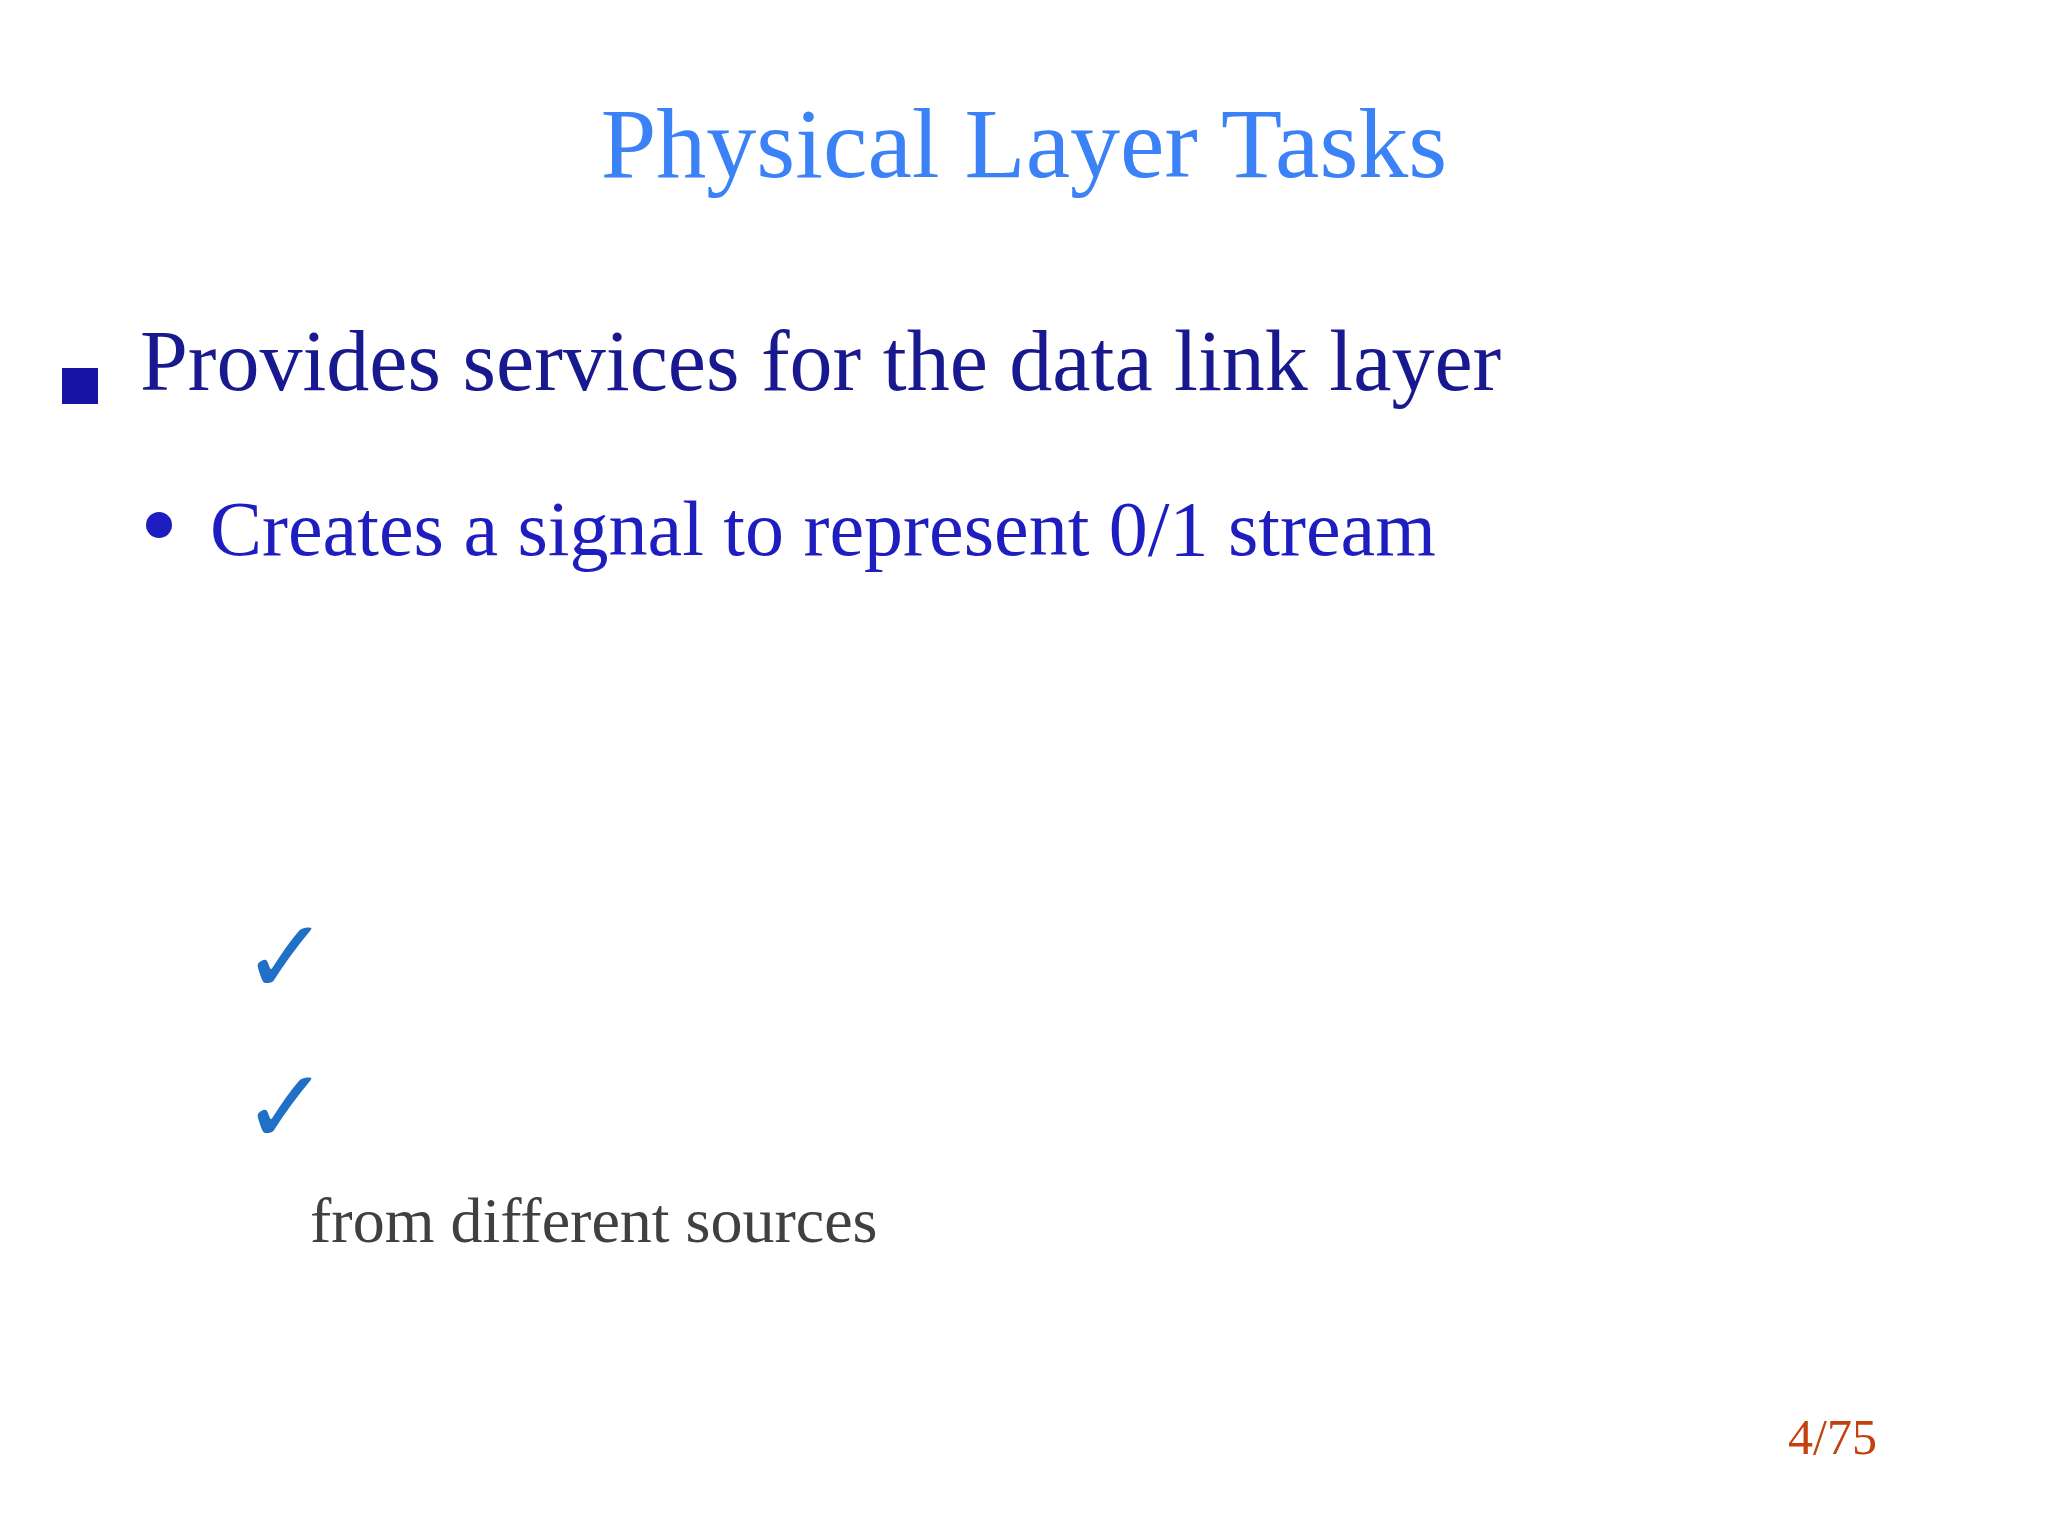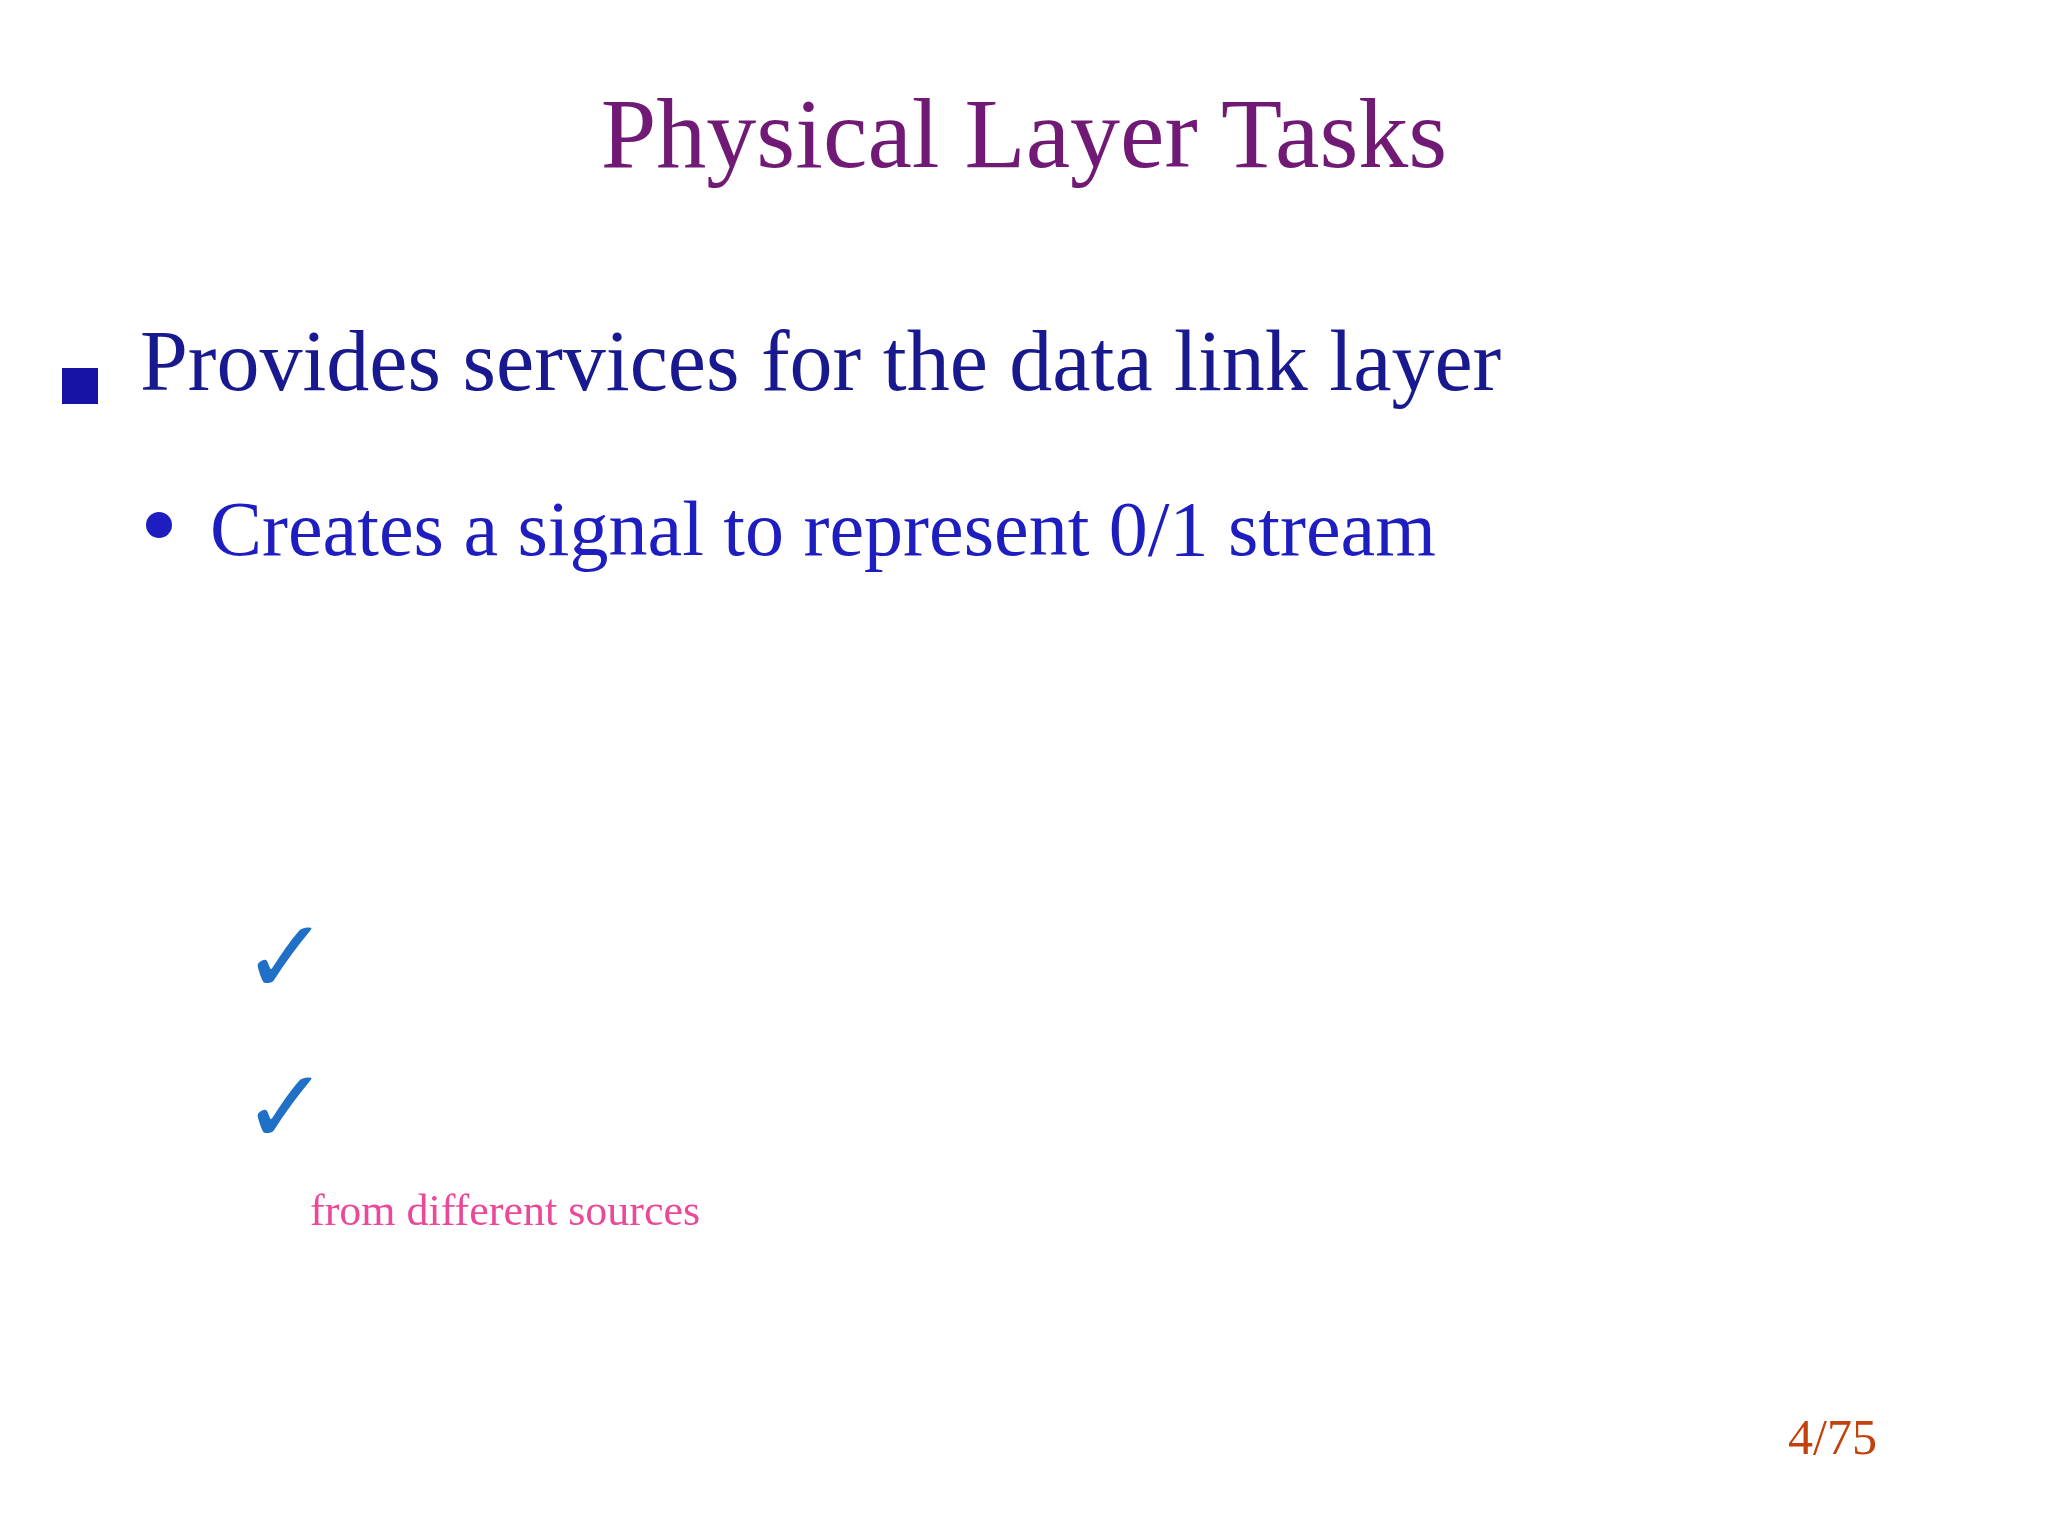--- a/index.html
+++ b/index.html
@@ -8,27 +8,27 @@
     width: 2048px;
     height: 1536px;
     background: #ffffff;
     overflow: hidden;
     font-family: "Liberation Serif", "DejaVu Serif", serif;
   }
 
   
   .title {
     position: absolute;
-    top: 84px;
+    top: 94px;
     left: 0;
     width: 100%;
     text-align: center;
     font-size: 100px;
     line-height: 1;
-    color: #701a75;
+    color: #3b82f6;
     white-space: nowrap;
   }
 
   
   .l1-row {
     position: absolute;
     top: 318px;
     left: 62px;
     display: flex;
     align-items: flex-end;
@@ -94,23 +94,23 @@
   .l3-text {
     margin-left: 96px;
     font-size: 64px;
     line-height: 1;
     color: #2170c8;
     white-space: nowrap;
   }
   .l3-line2 {
     margin-left: 68px;
     margin-top: 101px;
-    font-size: 44px;
+    font-size: 64px;
     line-height: 1;
-    color: #ec4899;
+    color: #404040;
     white-space: nowrap;
   }
 
   
   .page-num {
     position: absolute;
     top: 1412px;
     right: 171px;
     font-size: 50px;
     line-height: 1;

